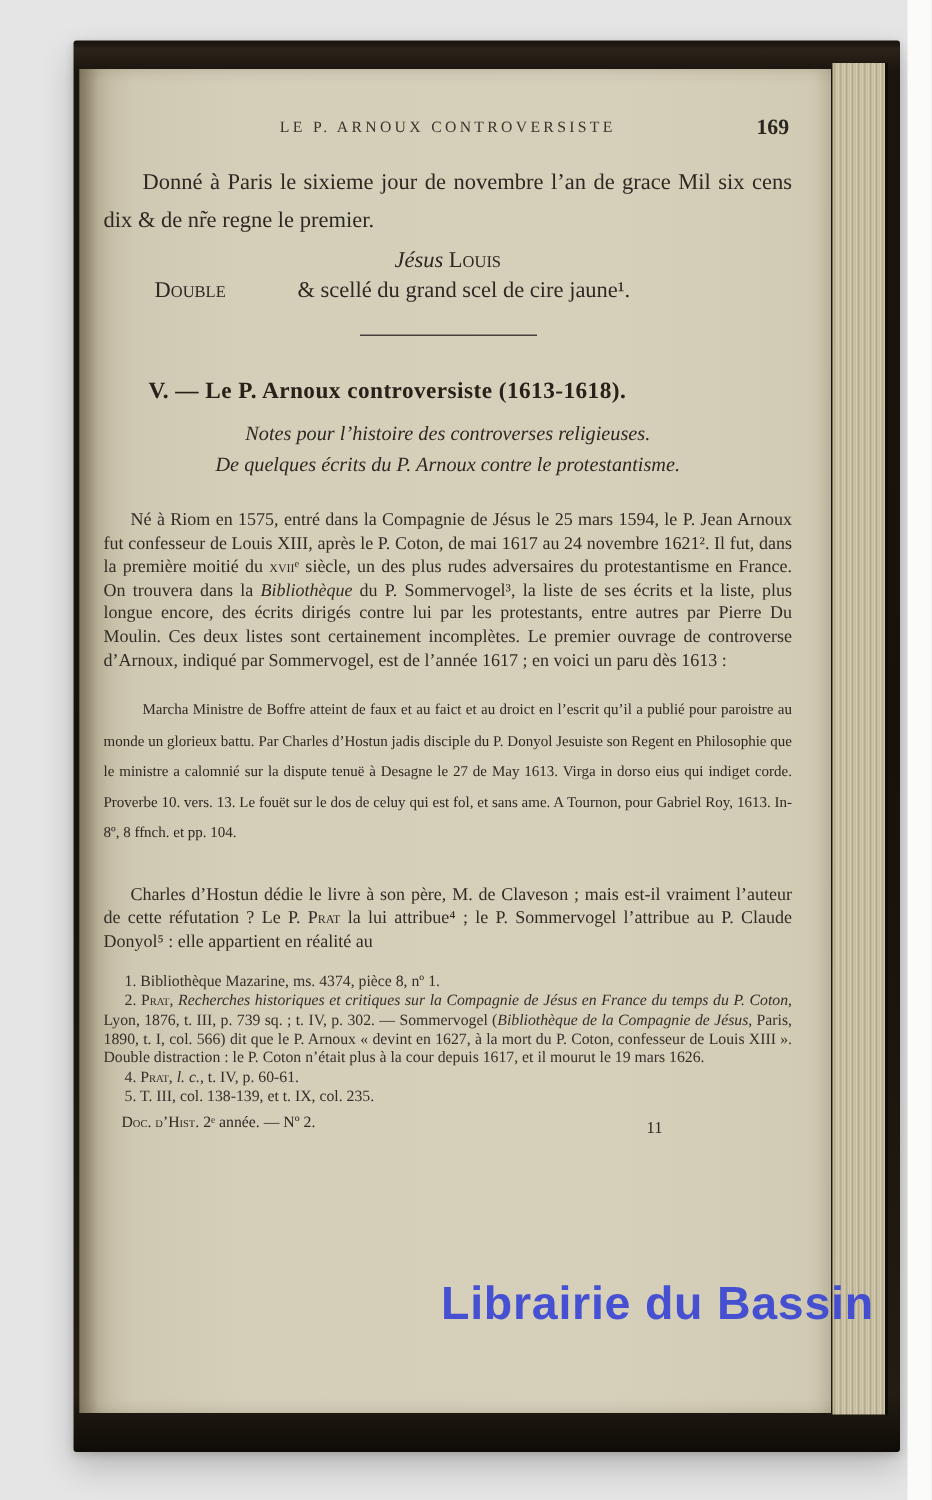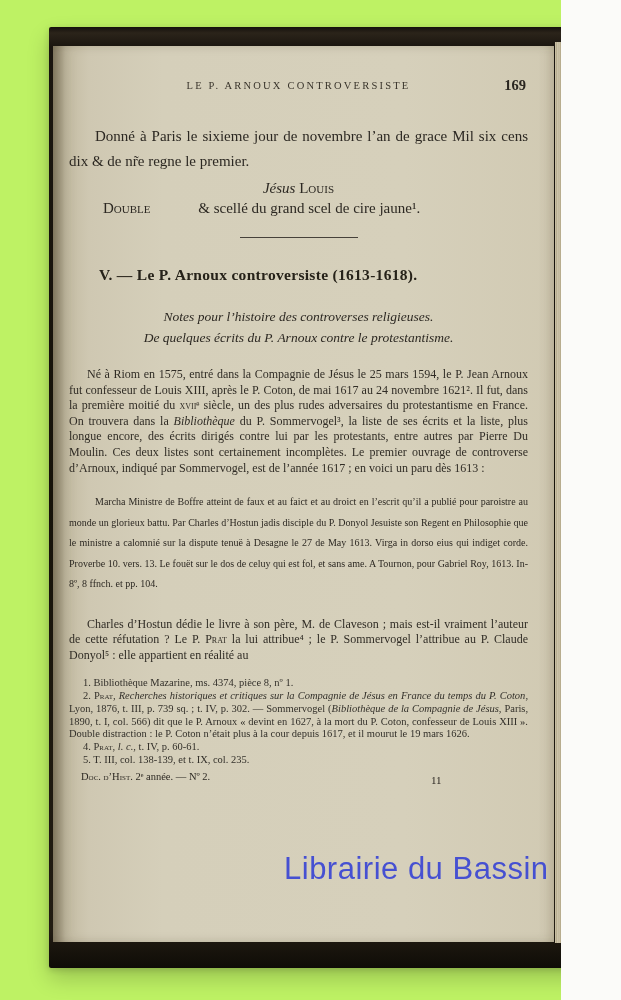--- a/index.html
+++ b/index.html
@@ -2,22 +2,22 @@
 <html><head>
 <meta charset="utf-8">
 <style>
   * { margin:0; padding:0; box-sizing:border-box; }
   html,body { width:621px; height:1000px; }
   body {
     font-family:"Liberation Serif","DejaVu Serif",serif;
     background:#fbfbf9;
   }
   .scene {
-    position:relative; width:561px; height:1000px;
-    background:#bef264; overflow:hidden;
+    position:relative; width:605px; height:1000px;
+    background:#e5e5e5; overflow:hidden;
   }
   .book {
     position:absolute; left:49px; top:27px; width:551px; height:941px;
     background:linear-gradient(180deg,#15110c 0%, #2b241a 6px, #1a150f 20px, #161209 50%, #221c12 96%, #0f0c07 100%);
     border-radius:2px;
     box-shadow:0 10px 22px rgba(0,0,0,0.20), 0 2px 6px rgba(0,0,0,0.15);
   }
   .page-edges {
     position:absolute; top:15px; bottom:25px; right:8px; width:37px;
     background:repeating-linear-gradient(90deg,
@@ -33,55 +33,55 @@
                inset -9px 0 12px -6px rgba(90,75,45,0.28);
     padding:34px 26px 12px 16px;
     color:#2c2822;
     overflow:hidden;
   }
 
   .running { position:relative; text-align:center; height:16px; }
   .running-title { font-size:10.5px; letter-spacing:2.2px; color:#3a352c; }
   .folio { position:absolute; right:2px; top:-3px; font-weight:bold; font-size:14.5px; color:#2a2620; }
 
-  .act-para { margin-top:28px; font-size:15px; line-height:25px; text-indent:26px; text-align:justify; }
+  .act-para { margin-top:14px; font-size:15px; line-height:25px; text-indent:26px; text-align:justify; }
   .act-sig { margin-top:6px; font-size:15px; text-align:center; }
   .act-line1 { margin-top:12px; font-size:15px; line-height:22px; }
   .act-line2 { font-size:15px; line-height:22px; }
   .act-line2 .signatory { margin-left:34px; }
   .act-line2 .sealed { margin-left:44px; }
 
   .divider { width:118px; border-top:1.5px solid #46413a; margin:18px auto 0; }
 
   .sec-heading { margin-top:28px; font-size:15.5px; font-weight:bold; text-indent:30px; letter-spacing:0.3px; color:#262219; }
 
   .subtitle { text-align:center; font-size:13.5px; font-style:italic; line-height:18px; }
-  .subtitle.first { margin-top:24px; }
+  .subtitle.first { margin-top:10px; }
   .subtitle.second { margin-top:3px;font-family:Liberation Serif, serif; }
 
   .small-para { font-size:12px; line-height:15.6px; text-align:justify; text-indent:18px; color:#302c25; }
   .bio { margin-top:20px; }
   .attr { margin-top:22px; }
 
   .quote-para { margin-top:16px; font-size:10px; line-height:20.5px; text-align:justify; text-indent:26px; }
 
   .footnotes { margin-top:14px; }
   .fn { font-size:10.5px; line-height:12.7px; text-align:justify; text-indent:14px; color:#33302a; }
 
   .page-footer { position:relative; margin-top:5px; font-size:10.5px; }
   .journal { display:inline-block; text-indent:12px; }
   .folio-bottom { position:absolute; left:362px; top:3px; font-weight:normal; font-size:11px; }
 
   .sc { font-variant:small-caps; }
   .it { font-style:italic; }
 
   .watermark {
-    position:absolute; left:284px; top:851px;
+    position:absolute; left:294px; top:851px;
     font-family:"Liberation Sans","DejaVu Sans",sans-serif;
-    font-size:31px; font-weight:400; letter-spacing:0.5px;
+    font-size:31px; font-weight:700; letter-spacing:0.5px;
     color:#3a46d4; opacity:0.92; white-space:nowrap;
   }
 </style>
 </head>
 <body>
 
 <div class="scene">
   <div class="book">
     <div class="page-edges"></div>
     <div class="page">

